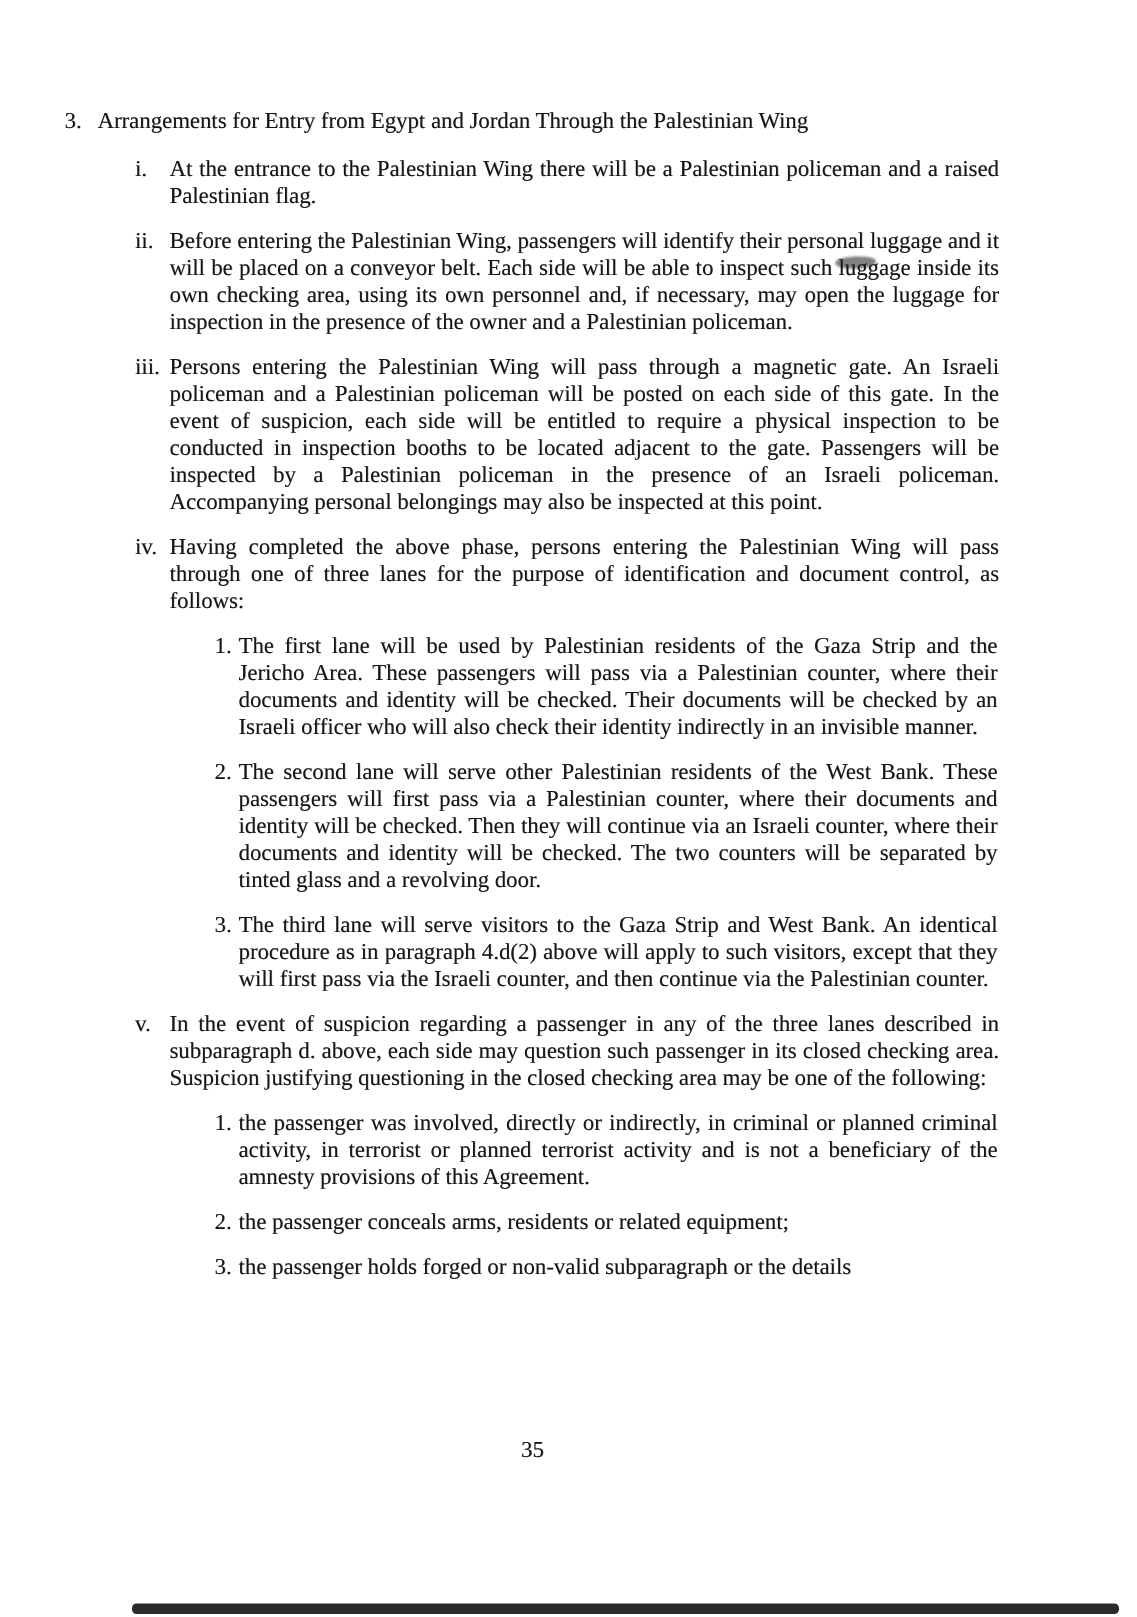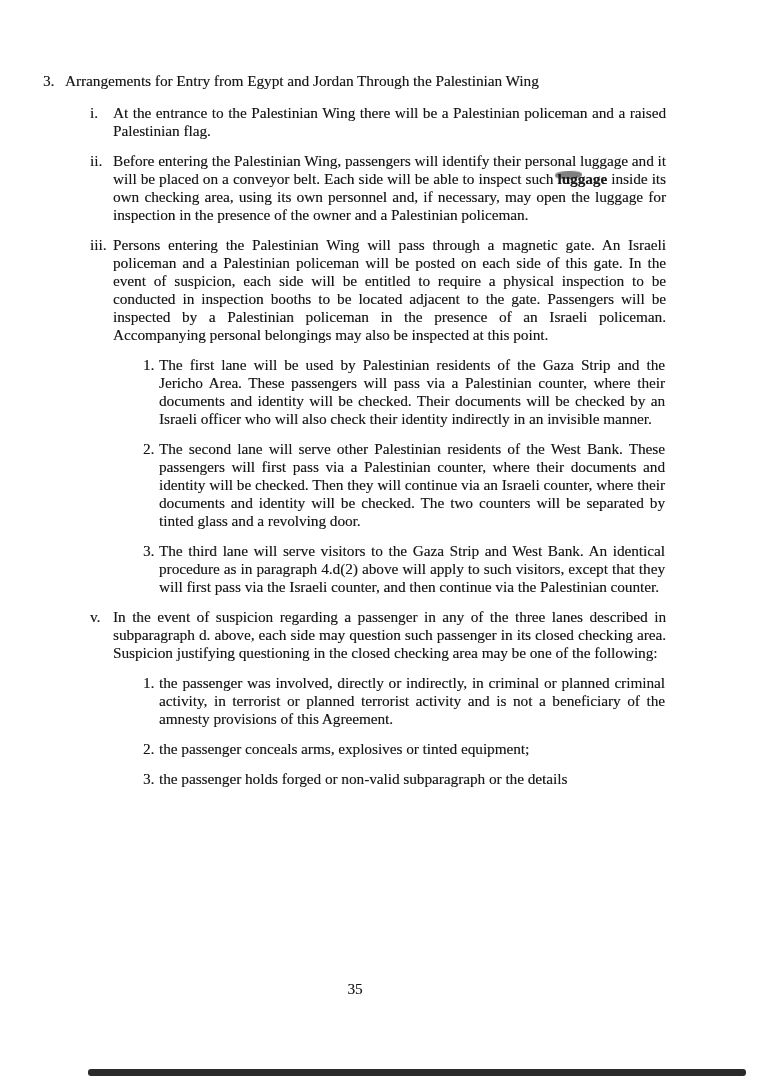--- a/index.html
+++ b/index.html
@@ -54,37 +54,36 @@
     flex: none;
     width: 16px;
   }
   .s-text {
     flex: 1;
     text-align: justify;
   }
   .smudge {
     position: relative;
     display: inline-block;
-    font-weight: bold;
   }
   .smudge::after {
     content: "";
     position: absolute;
     left: -2px;
     top: 1px;
     width: 27px;
     height: 8px;
     background: rgba(24, 24, 24, 0.55);
     border-radius: 45%;
     transform: rotate(-2deg);
     filter: blur(0.7px);
   }
   .page-number {
     position: absolute;
-    top: 980px;
+    top: 958px;
     left: 0;
     width: 710px;
     text-align: center;
   }
   .scan-bar {
     position: absolute;
     left: 88px;
     top: 1069px;
     width: 658px;
     height: 7px;
@@ -110,20 +109,24 @@
   <div class="roman-item">
     <span class="r-marker">ii.</span>
     <span class="r-text"><span>Before entering the Palestinian Wing, passengers will identify their personal luggage and it will be placed on a conveyor belt. Each side will be able to inspect such </span><span class="smudge">luggage</span><span> inside its own checking area, using its own personnel and, if necessary, may open the luggage for inspection in the presence of the owner and a Palestinian policeman.</span></span>
   </div>
 
   <div class="roman-item">
     <span class="r-marker">iii.</span>
     <span class="r-text">Persons entering the Palestinian Wing will pass through a magnetic gate. An Israeli policeman and a Palestinian policeman will be posted on each side of this gate. In the event of suspicion, each side will be entitled to require a physical inspection to be conducted in inspection booths to be located adjacent to the gate. Passengers will be inspected by a Palestinian policeman in the presence of an Israeli policeman. Accompanying personal belongings may also be inspected at this point.</span>
   </div>
 
+  <div class="roman-item">
+    <span class="r-marker">iv.</span>
+    <span class="r-text">Having completed the above phase, persons entering the Palestinian Wing will pass through one of three lanes for the purpose of identification and document control, as follows:</span>
+  </div>
 
   <div class="sub-item">
     <span class="s-marker">1.</span>
     <span class="s-text">The first lane will be used by Palestinian residents of the Gaza Strip and the Jericho Area. These passengers will pass via a Palestinian counter, where their documents and identity will be checked. Their documents will be checked by an Israeli officer who will also check their identity indirectly in an invisible manner.</span>
   </div>
 
   <div class="sub-item">
     <span class="s-marker">2.</span>
     <span class="s-text">The second lane will serve other Palestinian residents of the West Bank. These passengers will first pass via a Palestinian counter, where their documents and identity will be checked. Then they will continue via an Israeli counter, where their documents and identity will be checked. The two counters will be separated by tinted glass and a revolving door.</span>
   </div>
@@ -138,21 +141,21 @@
     <span class="r-text">In the event of suspicion regarding a passenger in any of the three lanes described in subparagraph d. above, each side may question such passenger in its closed checking area.  Suspicion justifying questioning in the closed checking area may be one of the following:</span>
   </div>
 
   <div class="sub-item">
     <span class="s-marker">1.</span>
     <span class="s-text">the passenger was involved, directly or indirectly, in criminal or planned criminal activity, in terrorist or planned terrorist activity and is not a beneficiary of the amnesty provisions of this Agreement.</span>
   </div>
 
   <div class="sub-item">
     <span class="s-marker">2.</span>
-    <span class="s-text">the passenger conceals arms, explosives or tinted equipment;</span>
+    <span class="s-text">the passenger conceals arms, residents or related equipment;</span>
   </div>
 
   <div class="sub-item">
     <span class="s-marker">3.</span>
     <span class="s-text">the passenger holds forged or non-valid subparagraph or the details</span>
   </div>
 
   <div class="page-number">35</div>
 
   <div class="scan-bar"></div>

